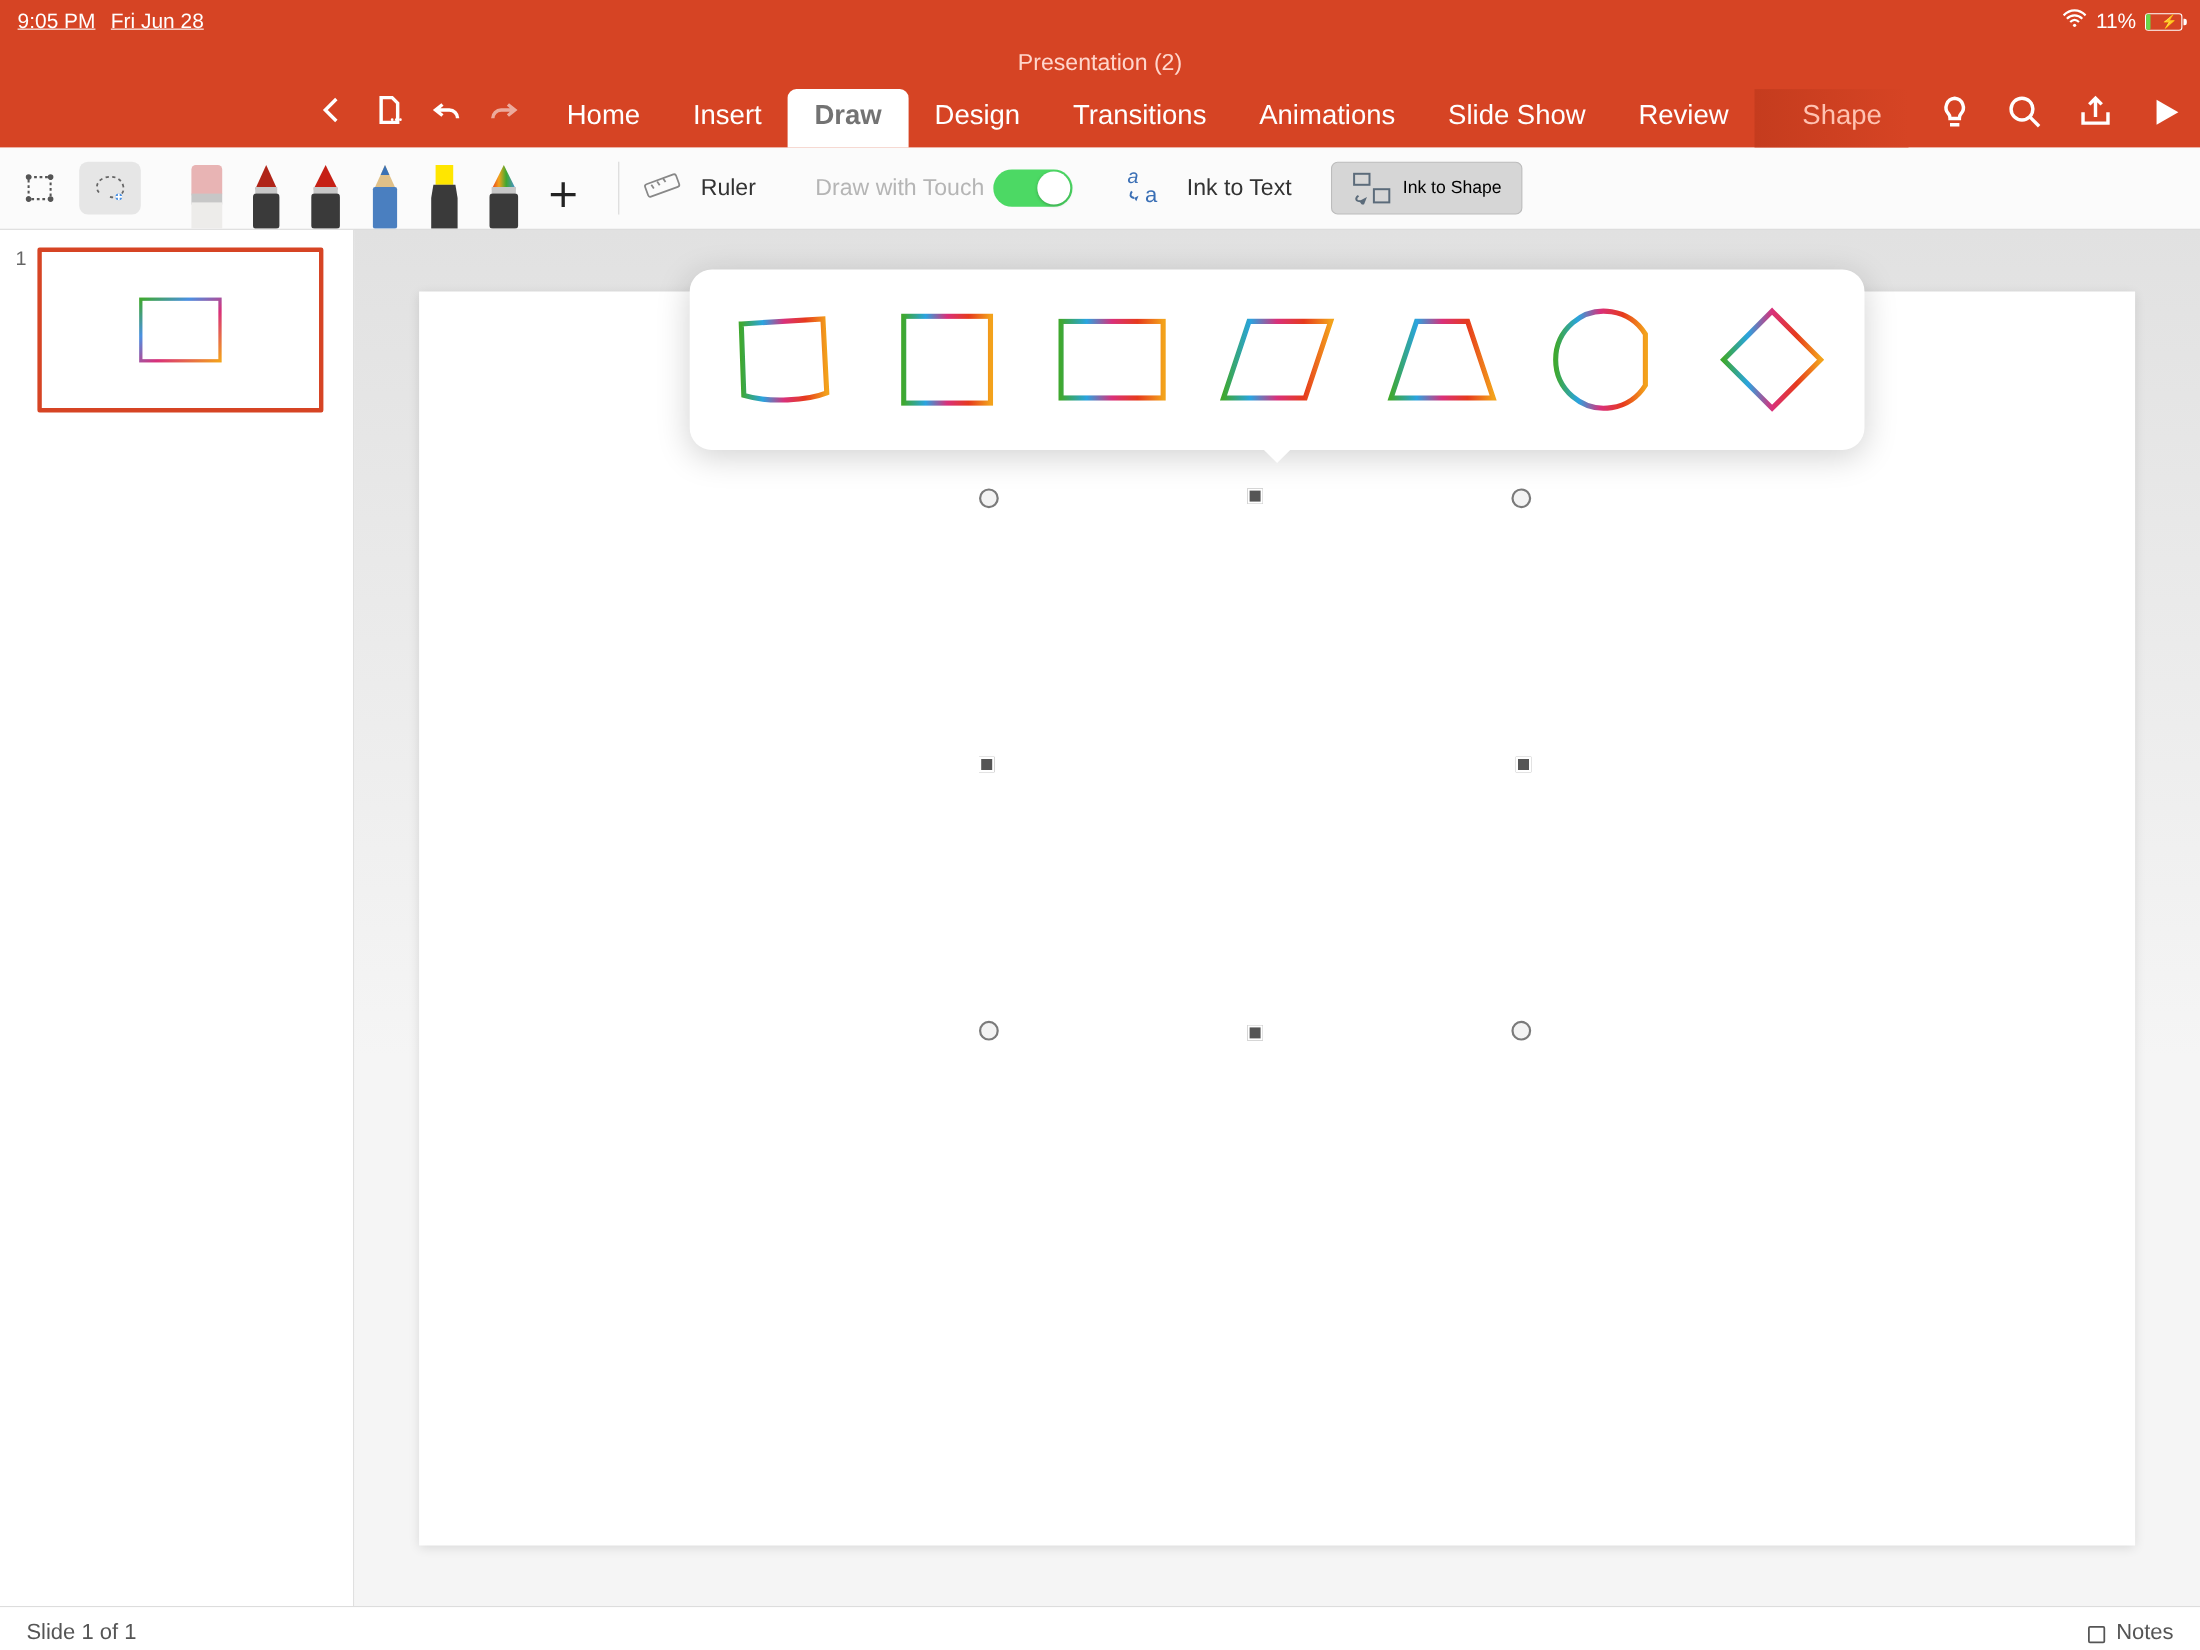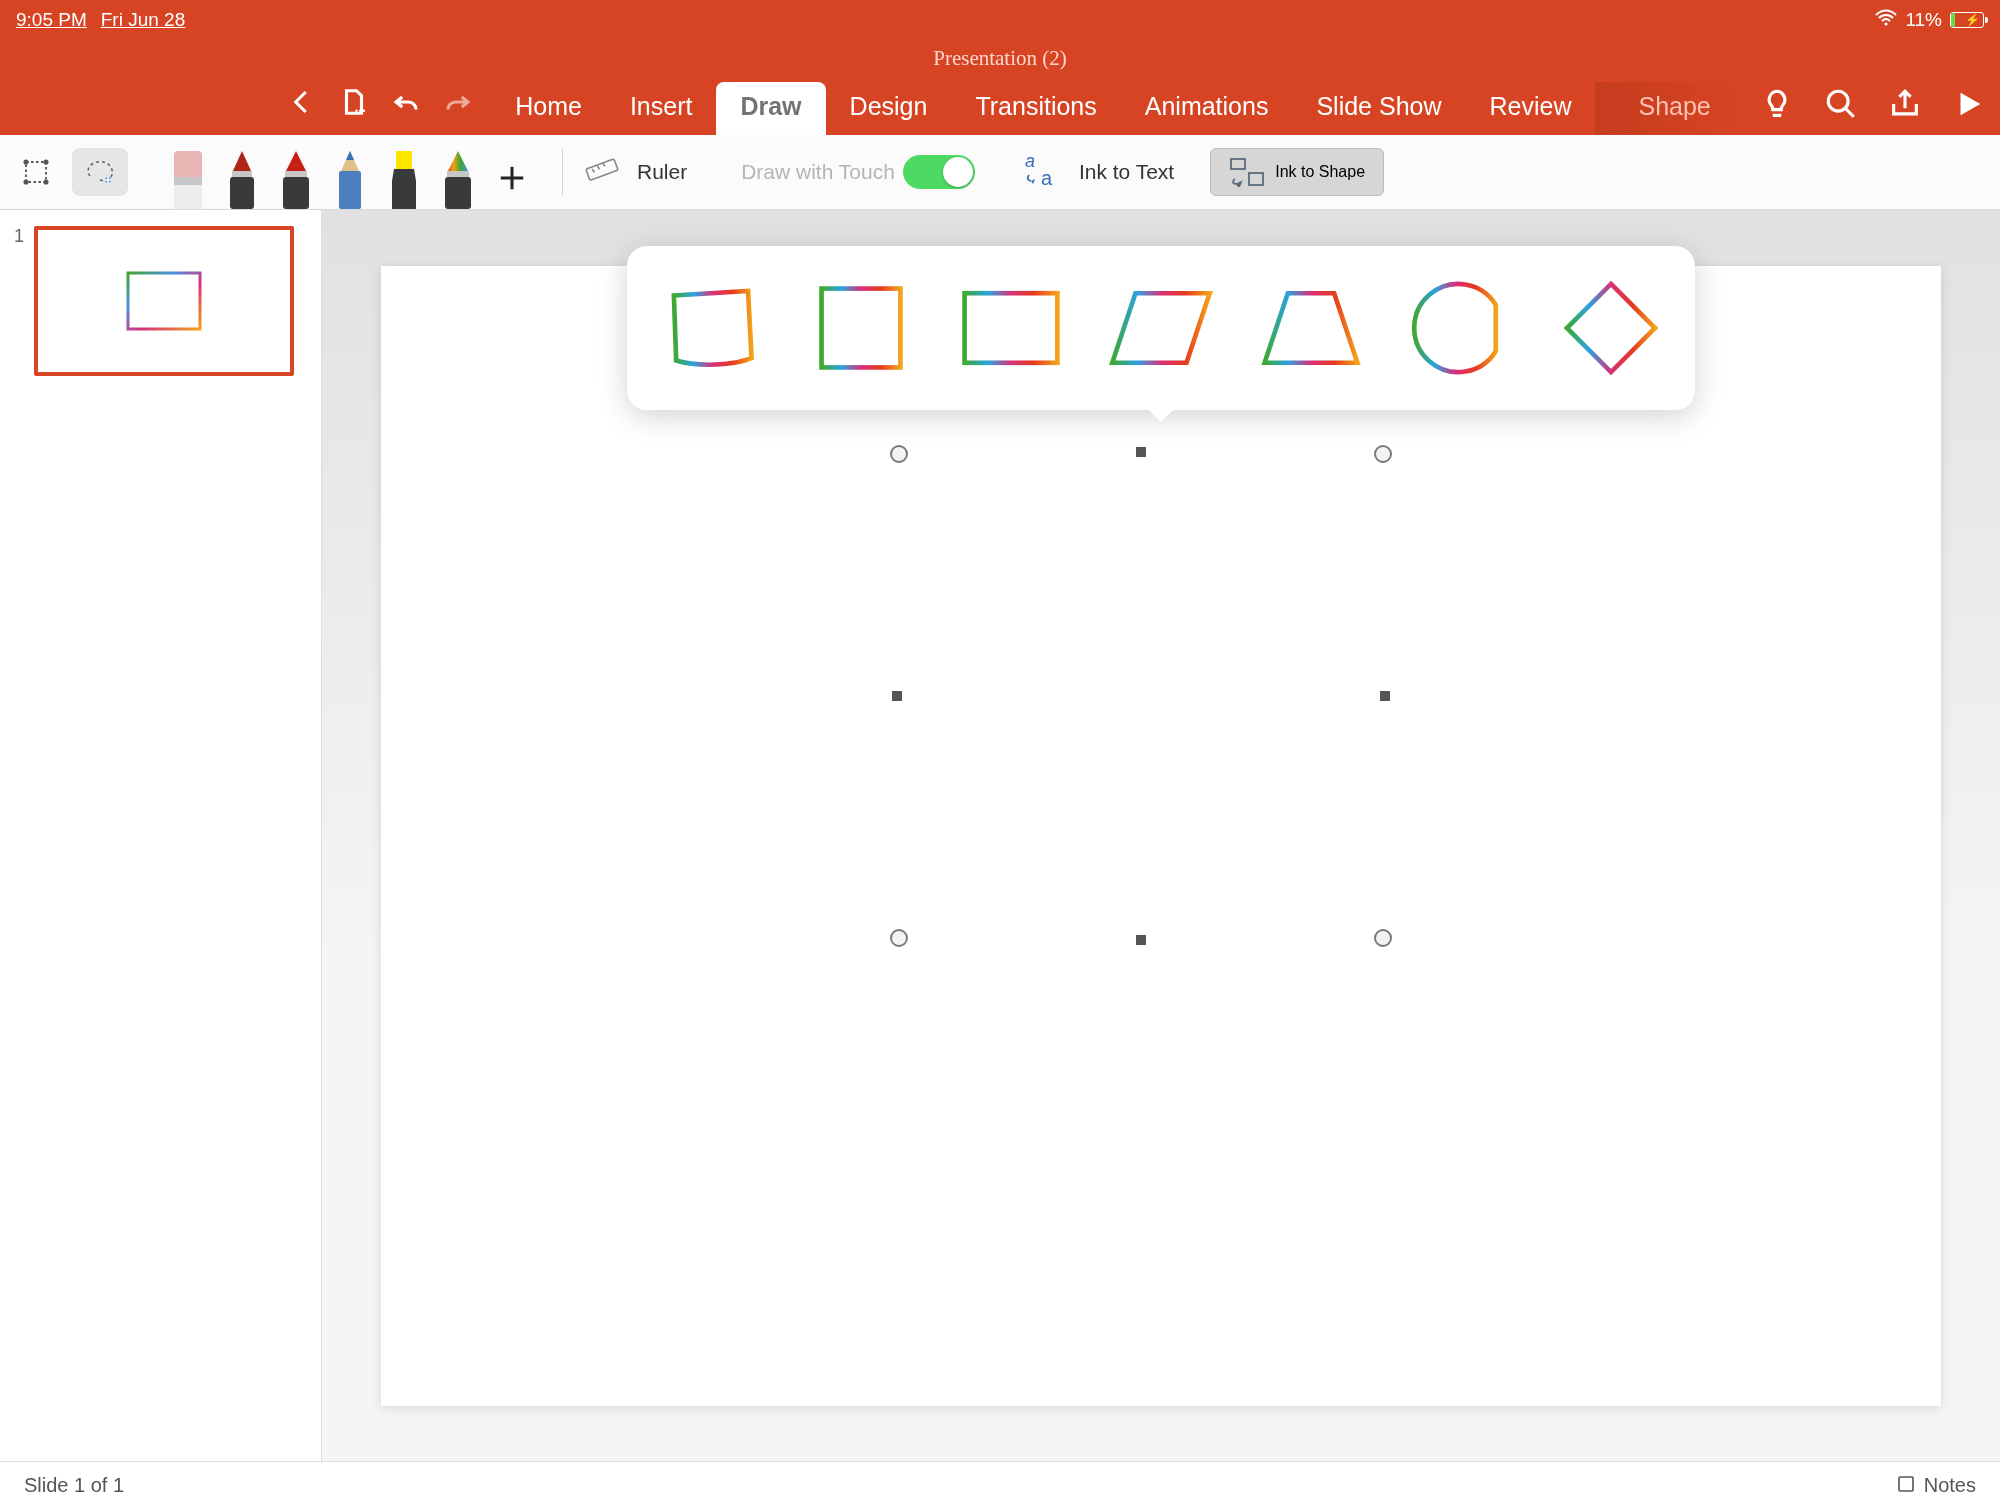--- a/index.html
+++ b/index.html
@@ -17,21 +17,21 @@
   }
   .status-left{display:flex;gap:14px;text-decoration:underline;}
   .status-right{display:flex;align-items:center;gap:8px;}
   .battery{width:34px;height:16px;border:1.5px solid #fff;border-radius:3px;position:relative;display:flex;align-items:center;}
   .battery::after{content:"";position:absolute;right:-5px;top:4px;width:3px;height:6px;background:#fff;border-radius:0 2px 2px 0;}
   .battery-fill{width:11%;height:100%;background:#68d94a;border-radius:1px;}
   .bolt{color:#fff;font-size:12px;position:absolute;left:14px;}
 
   
   .title-bar{background:#d64424;color:#fff;text-align:center;font-size:21px;padding-top:6px;position:relative;}
-  .title-bar .title{color:#ffd6cc;font-family:Liberation Serif, serif;}
+  .title-bar .title{color:#ffd6cc;}
   .main-bar{height:64px;background:#d64424;display:flex;align-items:flex-end;position:relative;justify-content:center;}
   .nav-left{display:flex;align-items:center;gap:22px;padding:0 18px 14px 22px;}
   .nav-left svg{width:30px;height:30px;stroke:#fff;fill:none;stroke-width:2.5;}
   .nav-left .disabled{opacity:.55;}
   .tabs{display:flex;align-items:flex-end;gap:0;}
   .tab{color:#fff;font-size:25px;padding:10px 24px 14px;cursor:pointer;font-weight:400;}
   .tab.active{background:#fff;color:#737373;border-radius:8px 8px 0 0;font-weight:600;}
   .tab.shape{position:relative;}
   .nav-right{position:absolute;right:14px;bottom:10px;display:flex;align-items:center;gap:30px;}
   .nav-right svg{width:34px;height:34px;stroke:#fff;fill:none;stroke-width:2.2;}
@@ -74,21 +74,21 @@
   .sugg{width:116px;height:116px;display:flex;align-items:center;justify-content:center;cursor:pointer;}
   .sugg svg{width:100%;height:100%;}
 
   
   .selected-shape{position:absolute;top:180px;left:510px;width:500px;height:500px;}
   .sel-handle{width:18px;height:18px;position:absolute;border-radius:50%;background:#f3f3f3;border:2px solid #7a7a7a;}
   .sq-handle{width:14px;height:14px;position:absolute;background:#555;border:2px solid #fff;}
 
   
   .footer{height:48px;background:#fff;border-top:1px solid #ddd;display:flex;align-items:center;justify-content:space-between;padding:0 24px;font-size:20px;color:#555;}
-  .notes-btn{display:flex;align-items:flex-start;gap:8px;cursor:pointer;}
+  .notes-btn{display:flex;align-items:flex-end;gap:8px;cursor:pointer;}
 </style>
 </head>
 <body>
 
 <div class="status-bar">
   <div class="status-left">
     <span>9:05 PM</span>
     <span>Fri Jun 28</span>
   </div>
   <div class="status-right">

